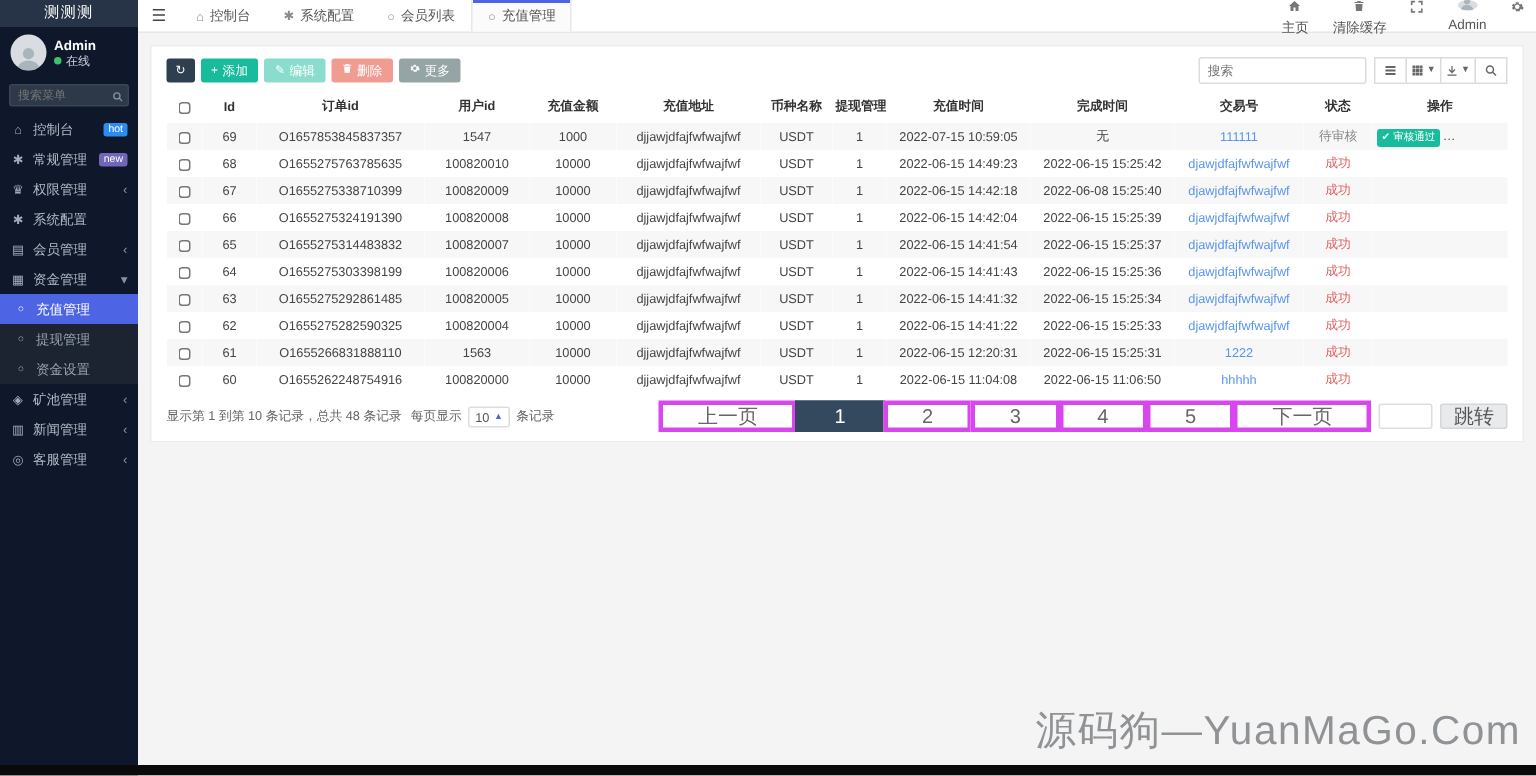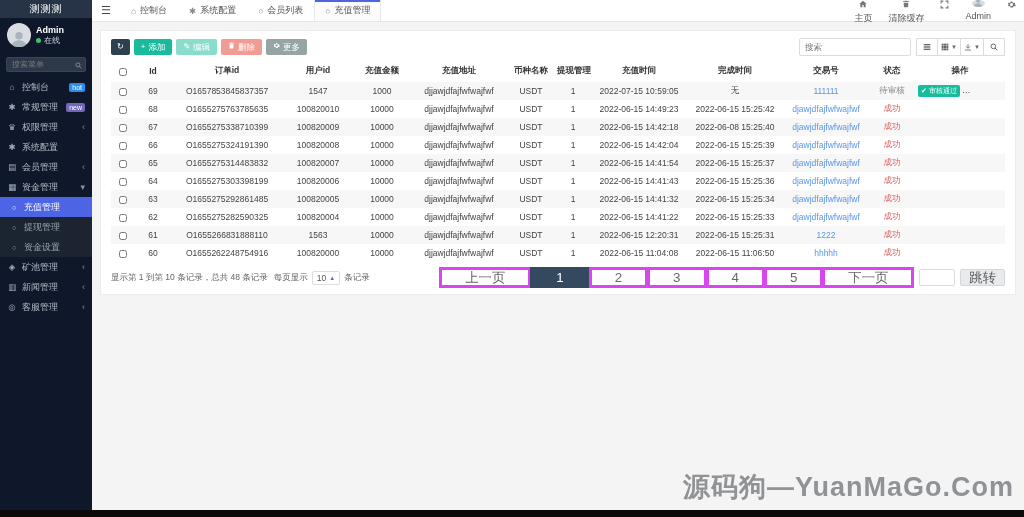--- a/index.html
+++ b/index.html
@@ -75,21 +75,21 @@
   .pager { display:flex; align-items:center; margin-top:5px; font-size:8.5px; color:#666; }
   .pp-select { display:inline-flex; align-items:center; gap:3px; border:1px solid #ddd; border-radius:2px; padding:1px 4px; margin:0 4px; cursor:pointer; color:#555; }
   .pp-caret { font-size:6px; color:#4d64e4; }
   .pager-right { margin-left:auto; display:flex; align-items:center; }
   .page-btn { border:3px solid #d946ef; background:#fff; padding:2px 23px; margin-left:-1px; color:#666; cursor:pointer; line-height:11px; }
   .page-btn.active { background:#34495e; border-color:#34495e; color:#fff; }
   .jump-input { width:36px; height:17px; border:1px solid #ddd; border-radius:2px; margin:0 5px; outline:none; }
   .jump-btn { background:#e8eaec; border:1px solid #d4d7da; border-radius:2px; color:#555; padding:2px 8px; cursor:pointer; line-height:11px; }
 
   
-  .watermark { position:absolute; right:10px; bottom:12px; font-size:27px; font-weight:bold; color:#909396; letter-spacing:1px; z-index:4;text-align:right; }
+  .watermark { position:absolute; right:10px; bottom:12px; font-size:27px; font-weight:normal; color:#909396; letter-spacing:1px; z-index:4;text-align:right; }
   .bottom-strip { position:absolute; left:0; bottom:0; width:1024px; height:7px; background:#0a0a0a; z-index:8; }
 </style>
 </head>
 <body>
 
 <div class="sidebar">
   <div class="sidebar-title">测测测</div>
   <div class="user-panel">
     <div class="avatar">
       <svg width="18" height="18" viewBox="0 0 24 24">

